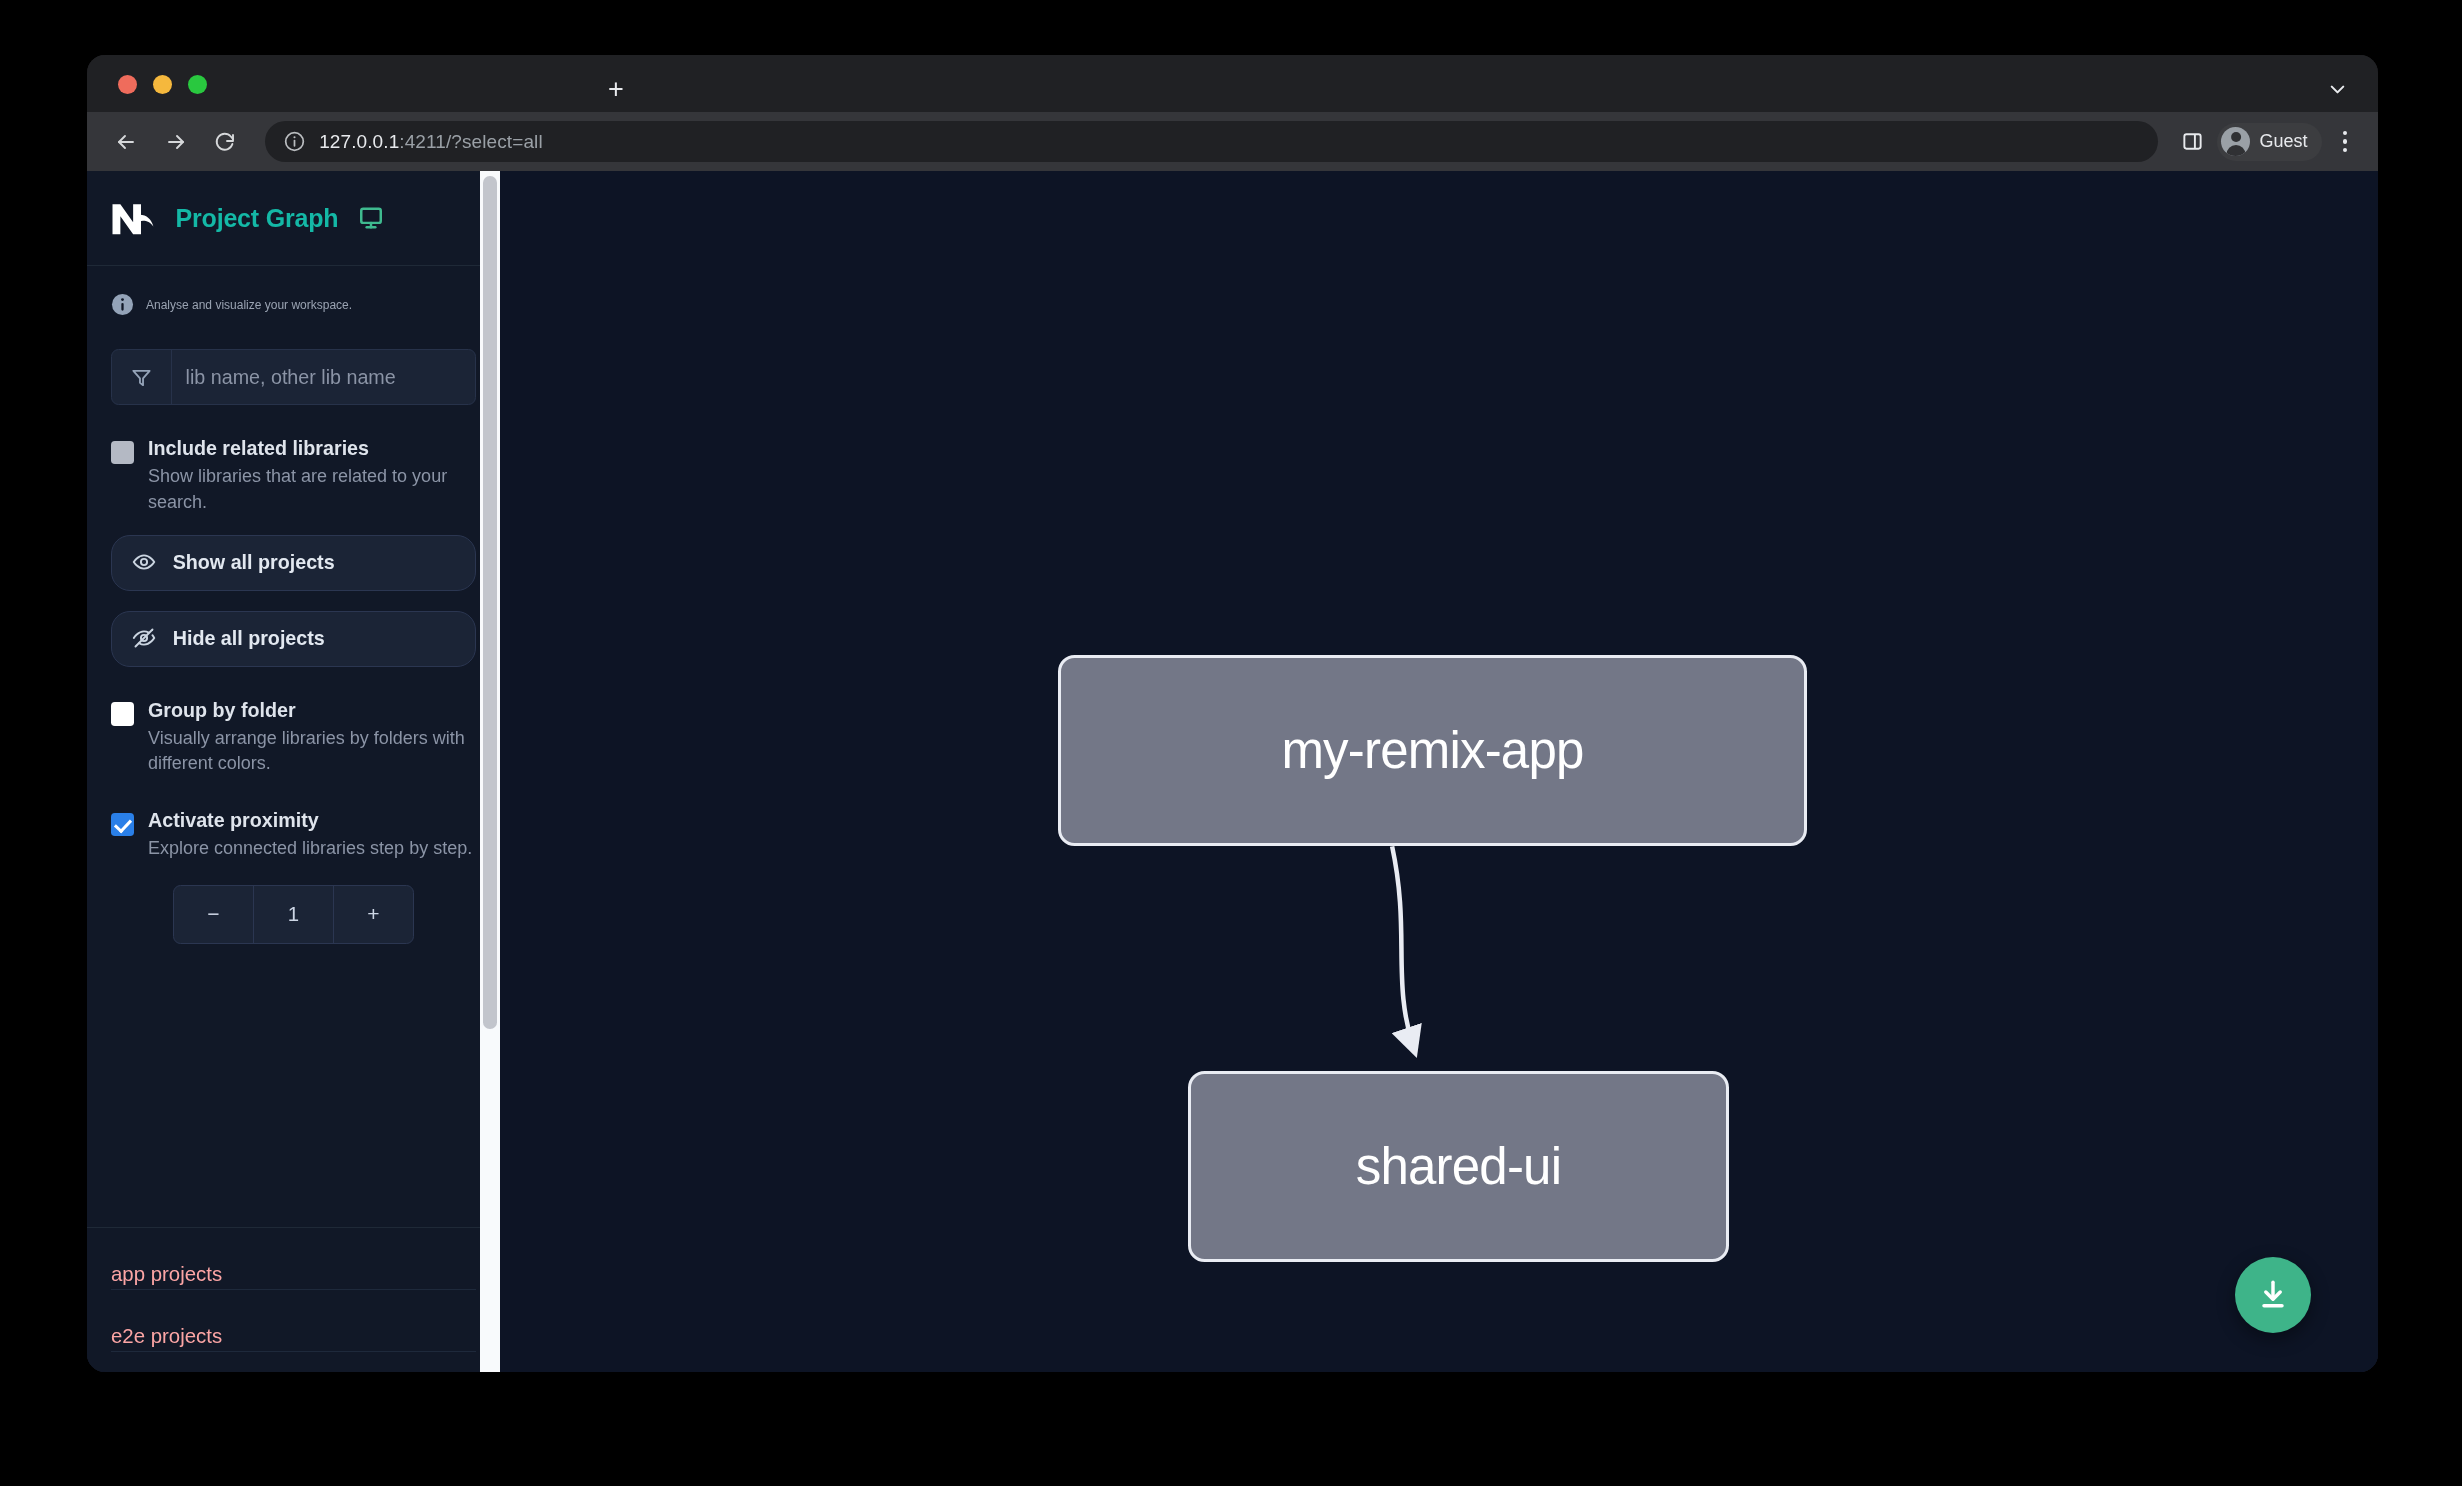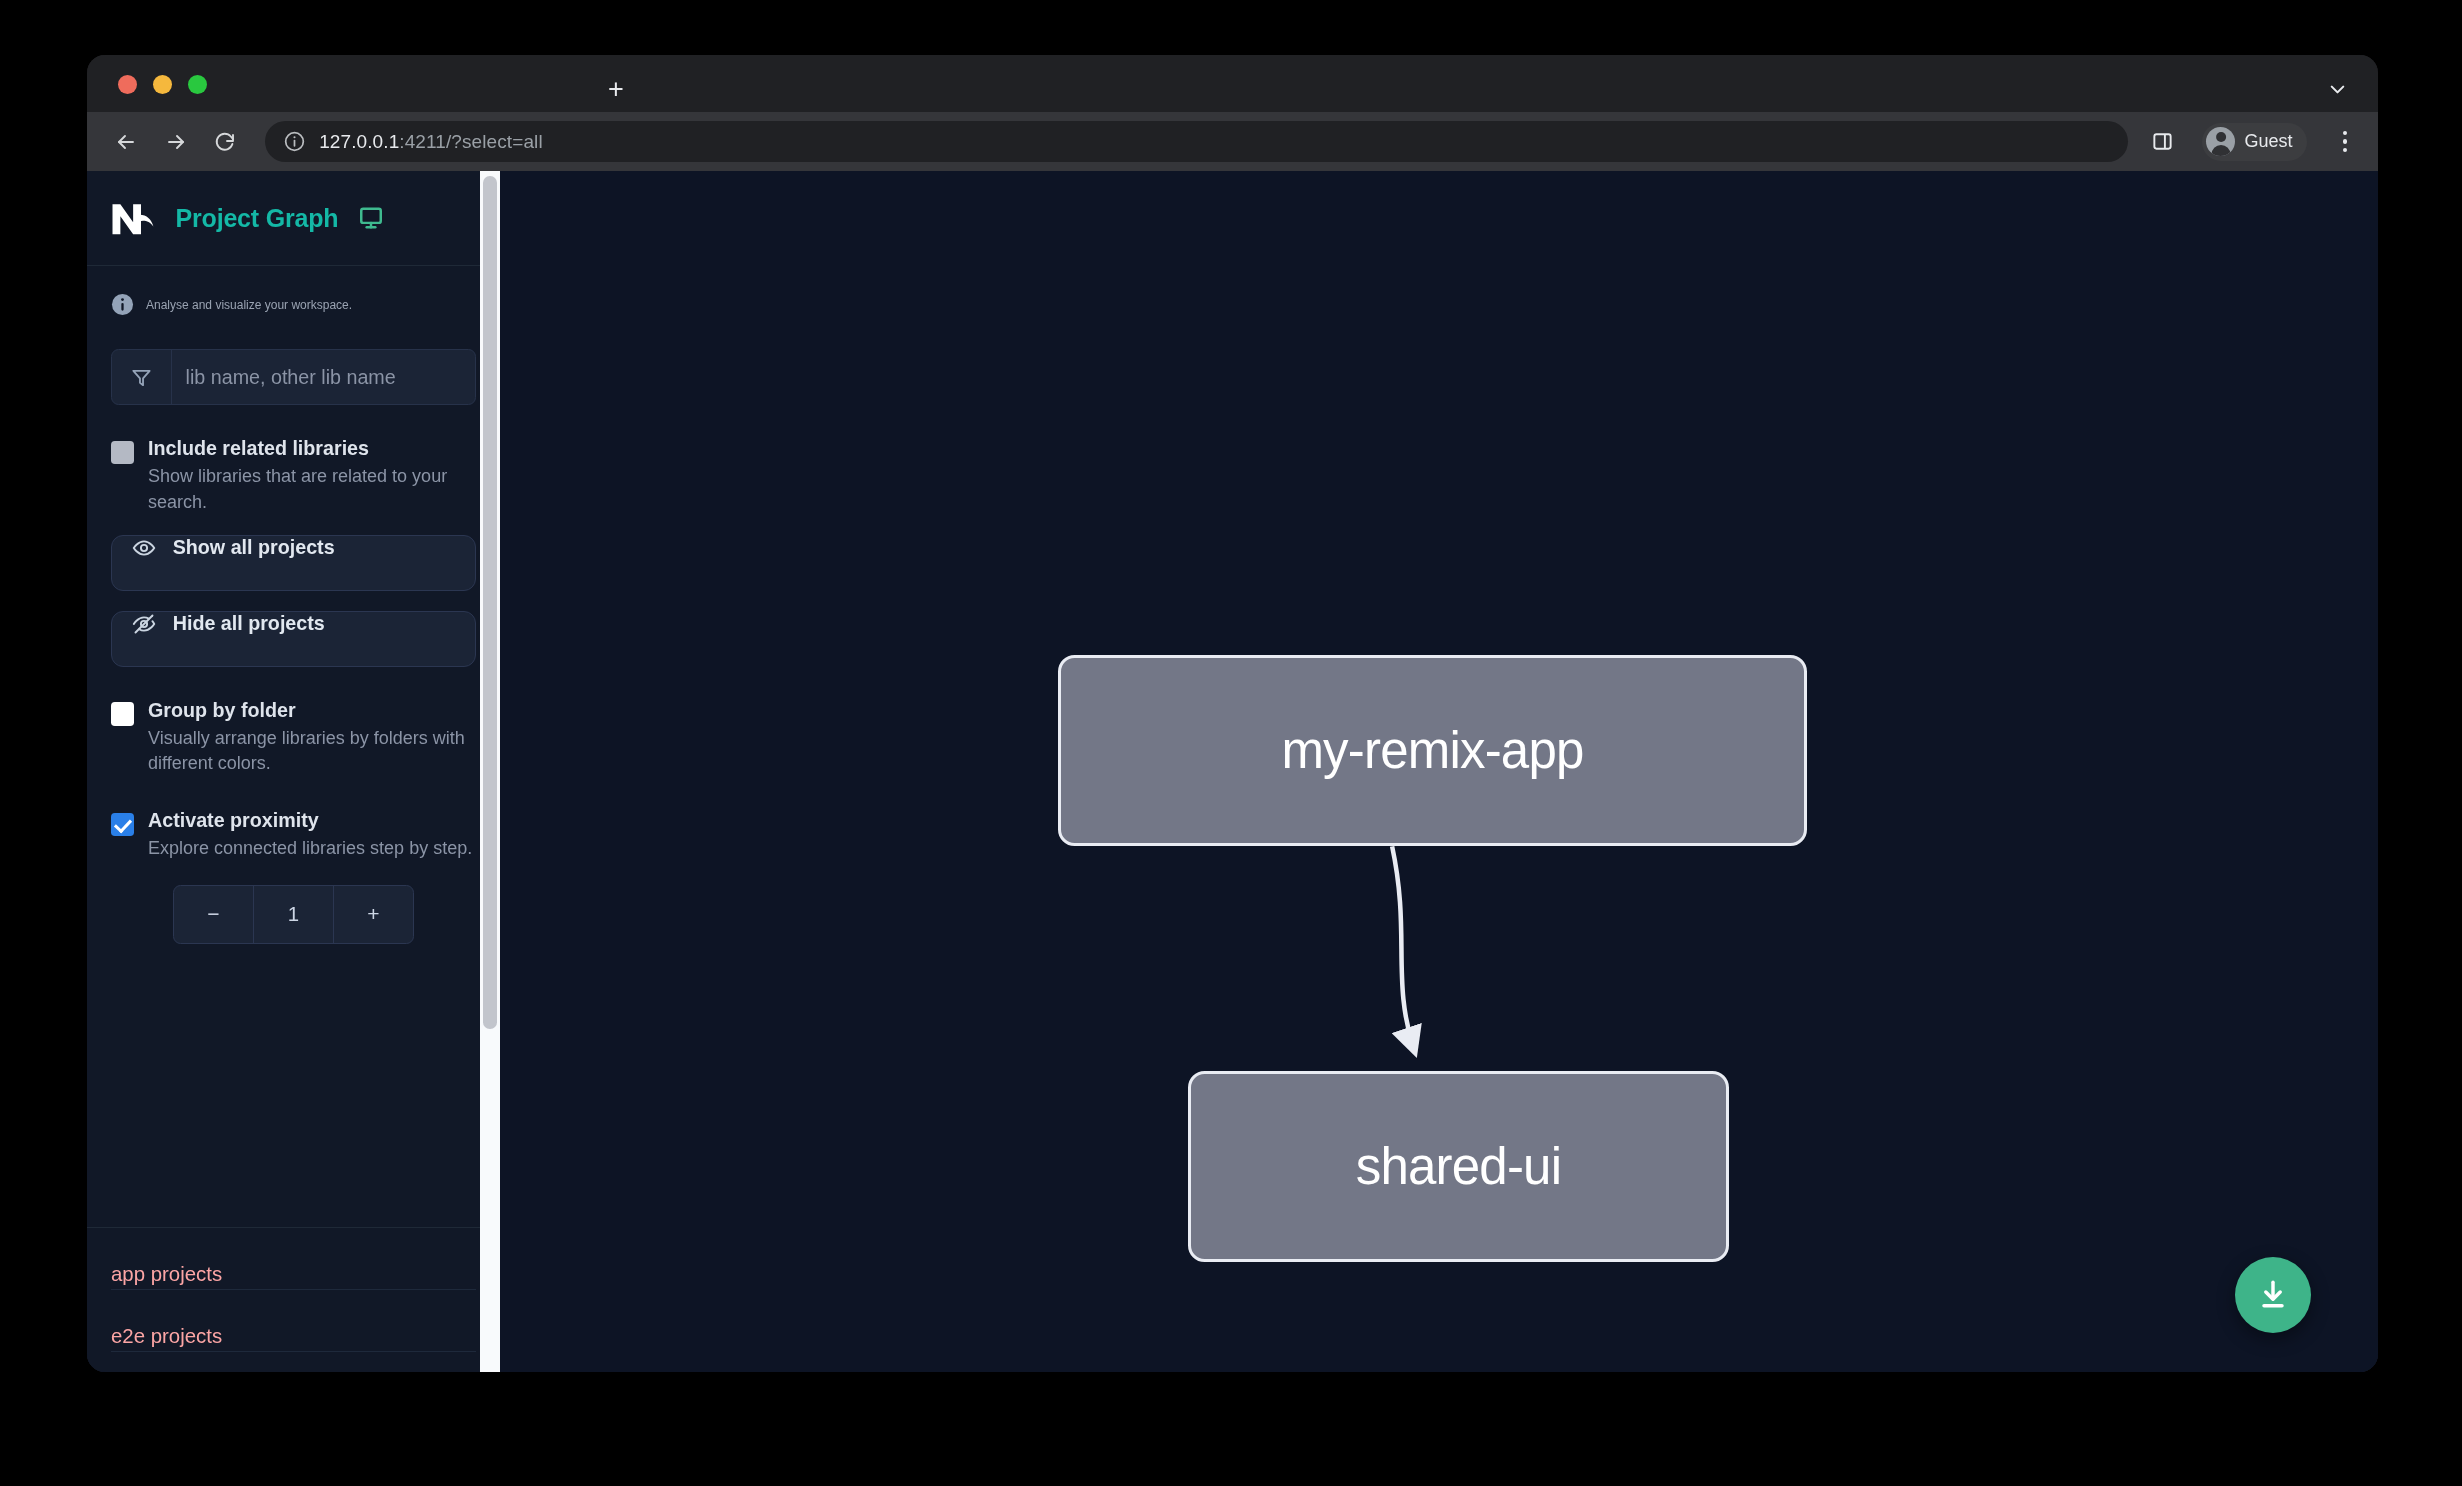--- a/index.html
+++ b/index.html
@@ -49,21 +49,21 @@
     justify-content:center;color:#d6d8da;flex:0 0 39px;
   }
   .navbtn:first-child{margin-left:19.7px;}
   .omnibox{
     flex:1;height:41px;background:#202124;border-radius:20.4px;margin:0 16.6px 0 19.7px;
     display:flex;align-items:center;padding:0 18px;box-sizing:border-box;
   }
   .omni-info{width:23px;height:23px;flex:0 0 23px;margin-right:13.6px;color:#b9bcbf;}
   .omni-url{font-size:19px;color:#9aa0a6;white-space:nowrap;letter-spacing:0.1px;}
   .omni-url b{color:#e8eaed;font-weight:400;}
-  .tb-right{display:flex;align-items:center;padding-right:16.6px;gap:21px;}
+  .tb-right{display:flex;align-items:center;padding-right:16.6px;gap:6px;}
   .tb-icon{width:36px;height:36px;display:flex;align-items:center;justify-content:center;color:#e8eaed;}
   .guest{
     display:flex;align-items:center;gap:9px;height:38px;padding:0 15px 0 4.5px;
     border-radius:19px;background:#3c3d40;
   }
   .guest-av{width:29px;height:29px;border-radius:50%;background:#9aa0a6;position:relative;overflow:hidden;}
   .guest-av::before{content:"";position:absolute;left:50%;top:5.3px;width:9.8px;height:9.8px;border-radius:50%;background:#303134;transform:translateX(-50%);}
   .guest-av::after{content:"";position:absolute;left:50%;top:18px;width:19px;height:13.6px;border-radius:9.8px 9.8px 0 0;background:#303134;transform:translateX(-50%);}
   .guest-label{color:#e8eaed;font-size:18px;}
   .kebab{width:33px;height:36px;display:flex;flex-direction:column;align-items:center;justify-content:center;gap:3.8px;}
@@ -112,21 +112,21 @@
   .chk.blue::after{
     content:"";position:absolute;left:6.8px;top:3px;width:6.8px;height:13px;
     border:solid #fff;border-width:0 3px 3px 0;transform:rotate(43deg);
   }
   .chk-texts{flex:1;}
   .chk-label{color:#dfe4ec;font-size:19.7px;font-weight:700;line-height:1.15;}
   .chk-desc{color:#8b94a6;font-size:18px;line-height:1.42;margin-top:4.5px;}
 
   .btn{
     margin-top:19.7px;height:56px;background:#1b2436;border:0.8px solid #2b3651;
-    border-radius:12px;display:flex;gap:15px;padding:0 19.7px;
+    border-radius:19px;display:flex;align-items:center;gap:15px;padding:0 19.7px;
     box-sizing:border-box;color:#e2e8f0;font-size:19.7px;font-weight:700;
   }
   .btn .bico{width:26px;height:26px;flex:0 0 26px;color:#cbd5e1;}
 
   .stepper{
     margin:23px auto 0;width:239px;height:57px;background:#1b2436;
     border:0.8px solid #2b3651;border-radius:7.6px;display:flex;overflow:hidden;
   }
   .stepper div{
     flex:1;display:flex;align-items:center;justify-content:center;

